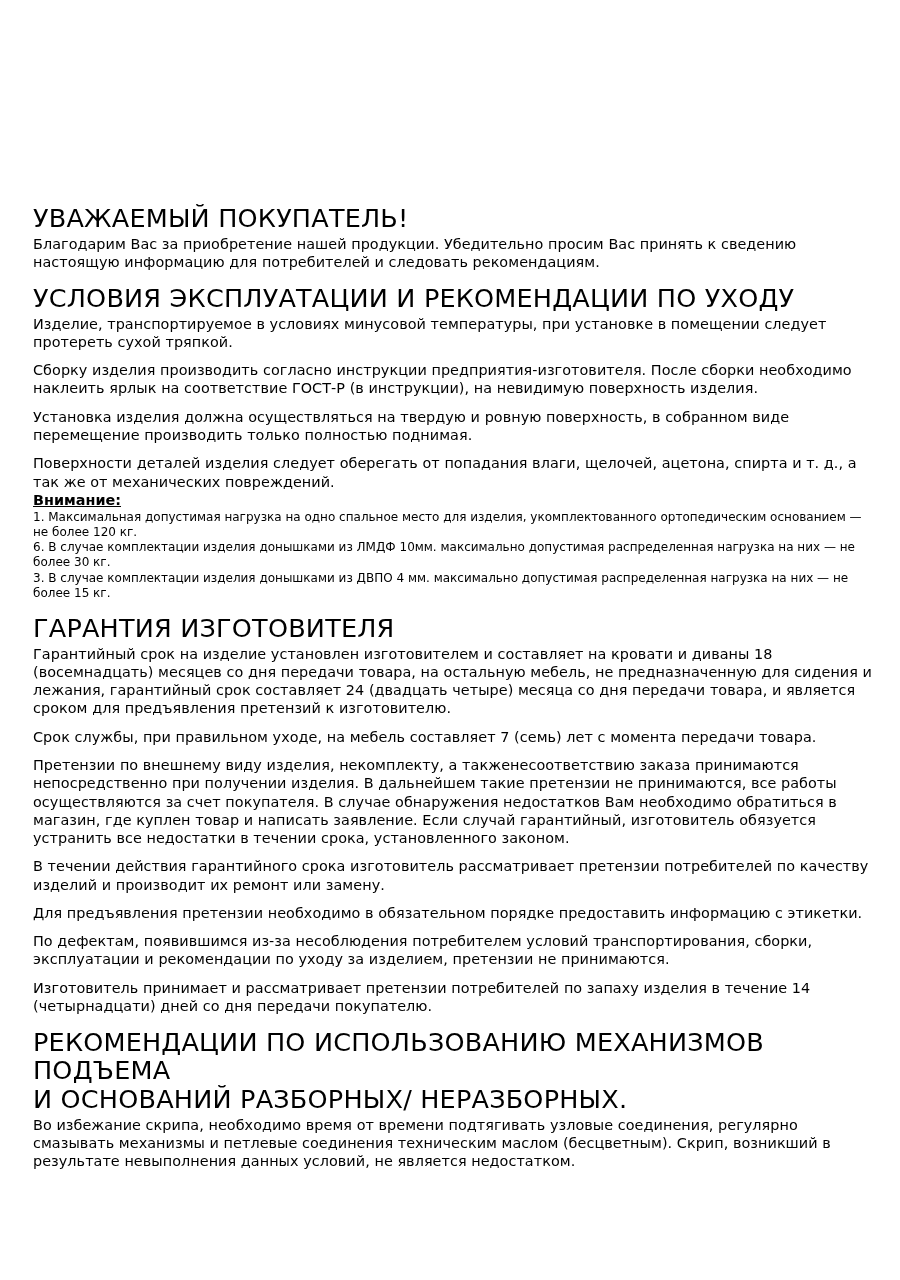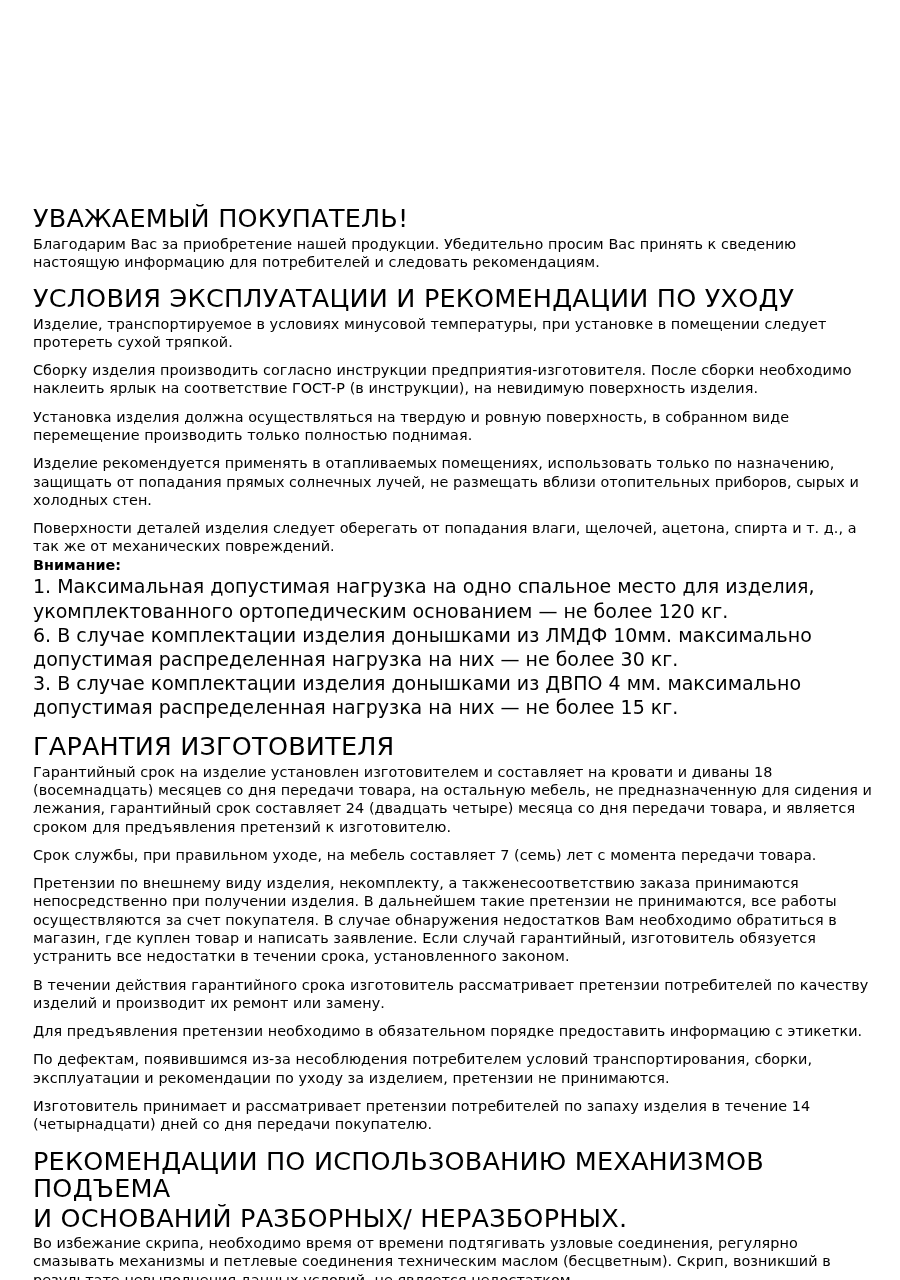--- a/index.html
+++ b/index.html
@@ -48,25 +48,26 @@
     margin: 0;
     padding: 0;
     letter-spacing: 0.05px;
   }
   p.para + p.para {
     margin-top: 10px;
   }
   .attention {
     font-size: 14.4px;
     font-weight: bold;
+    text-decoration: underline;
     line-height: 1.3;
     margin: 0;
   }
   .numlist p {
-    font-size: 19px;
+    font-size: 12px;
     line-height: 1.27;
     margin: 0;
   }
   .title-2line {
     line-height: 1.06;
   }
 </style>
 </head>
 <body>
 
@@ -76,21 +77,20 @@
     <section class="block">
       <h1 class="section-title">УВАЖАЕМЫЙ ПОКУПАТЕЛЬ!</h1>
       <p class="para">Благодарим Вас за приобретение нашей продукции. Убедительно просим Вас принять к сведению настоящую информацию для потребителей и следовать рекомендациям.</p>
     </section>
 
     <section class="block">
       <h1 class="section-title">УСЛОВИЯ ЭКСПЛУАТАЦИИ И РЕКОМЕНДАЦИИ ПО УХОДУ</h1>
       <p class="para">Изделие, транспортируемое в условиях минусовой температуры, при установке в помещении следует протереть сухой тряпкой.</p>
       <p class="para">Сборку изделия производить согласно инструкции предприятия-изготовителя. После сборки необходимо наклеить ярлык на соответствие ГОСТ-Р (в инструкции), на невидимую поверхность изделия.</p>
       <p class="para">Установка изделия должна осуществляться на твердую и ровную поверхность, в собранном виде перемещение производить только полностью поднимая.</p>
-      <p class="para">Изделие рекомендуется  применять в отапливаемых помещениях, использовать только по назначению, защищать от попадания прямых солнечных лучей, не размещать вблизи отопительных приборов, сырых и холодных стен.</p>
       <p class="para">Поверхности деталей изделия следует оберегать от попадания влаги, щелочей, ацетона, спирта и т. д., а так же от механических повреждений.</p>
       <p class="attention">Внимание:</p>
       <div class="numlist">
         <p>1. Максимальная допустимая нагрузка на одно спальное место для изделия, укомплектованного ортопедическим основанием — не более 120 кг.</p>
         <p>6. В случае комплектации изделия донышками из ЛМДФ 10мм. максимально допустимая распределенная нагрузка на них — не более 30 кг.</p>
         <p>3. В случае комплектации изделия донышками из ДВПО 4 мм. максимально допустимая распределенная нагрузка на них — не более 15 кг.</p>
       </div>
     </section>
 
     <section class="block">

